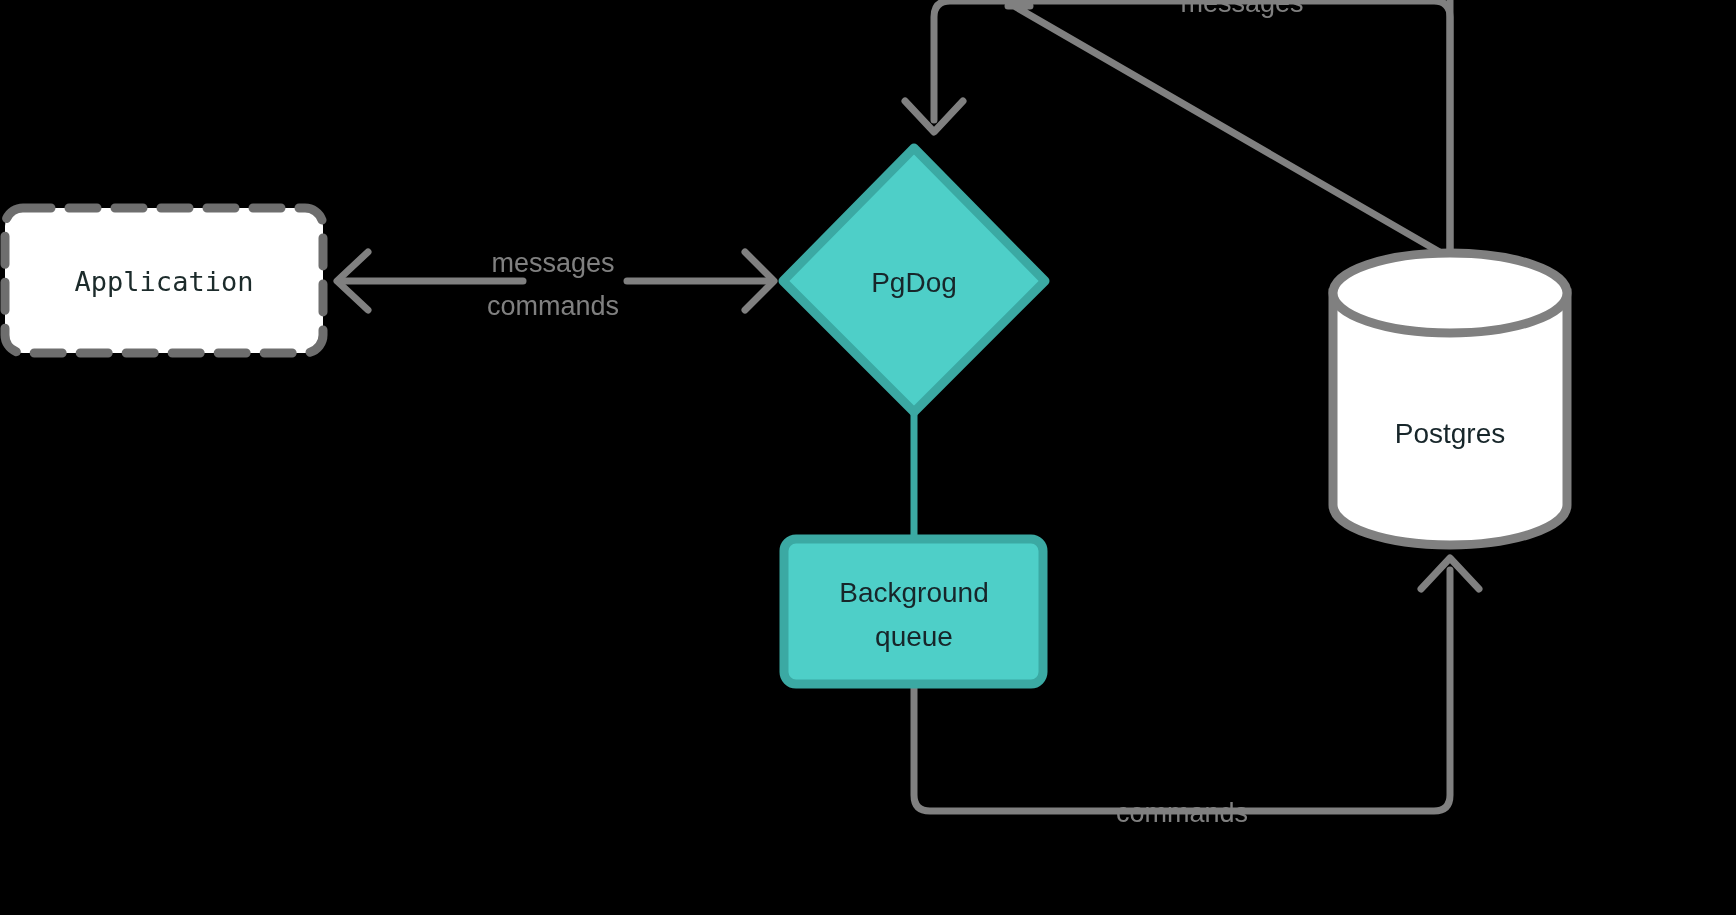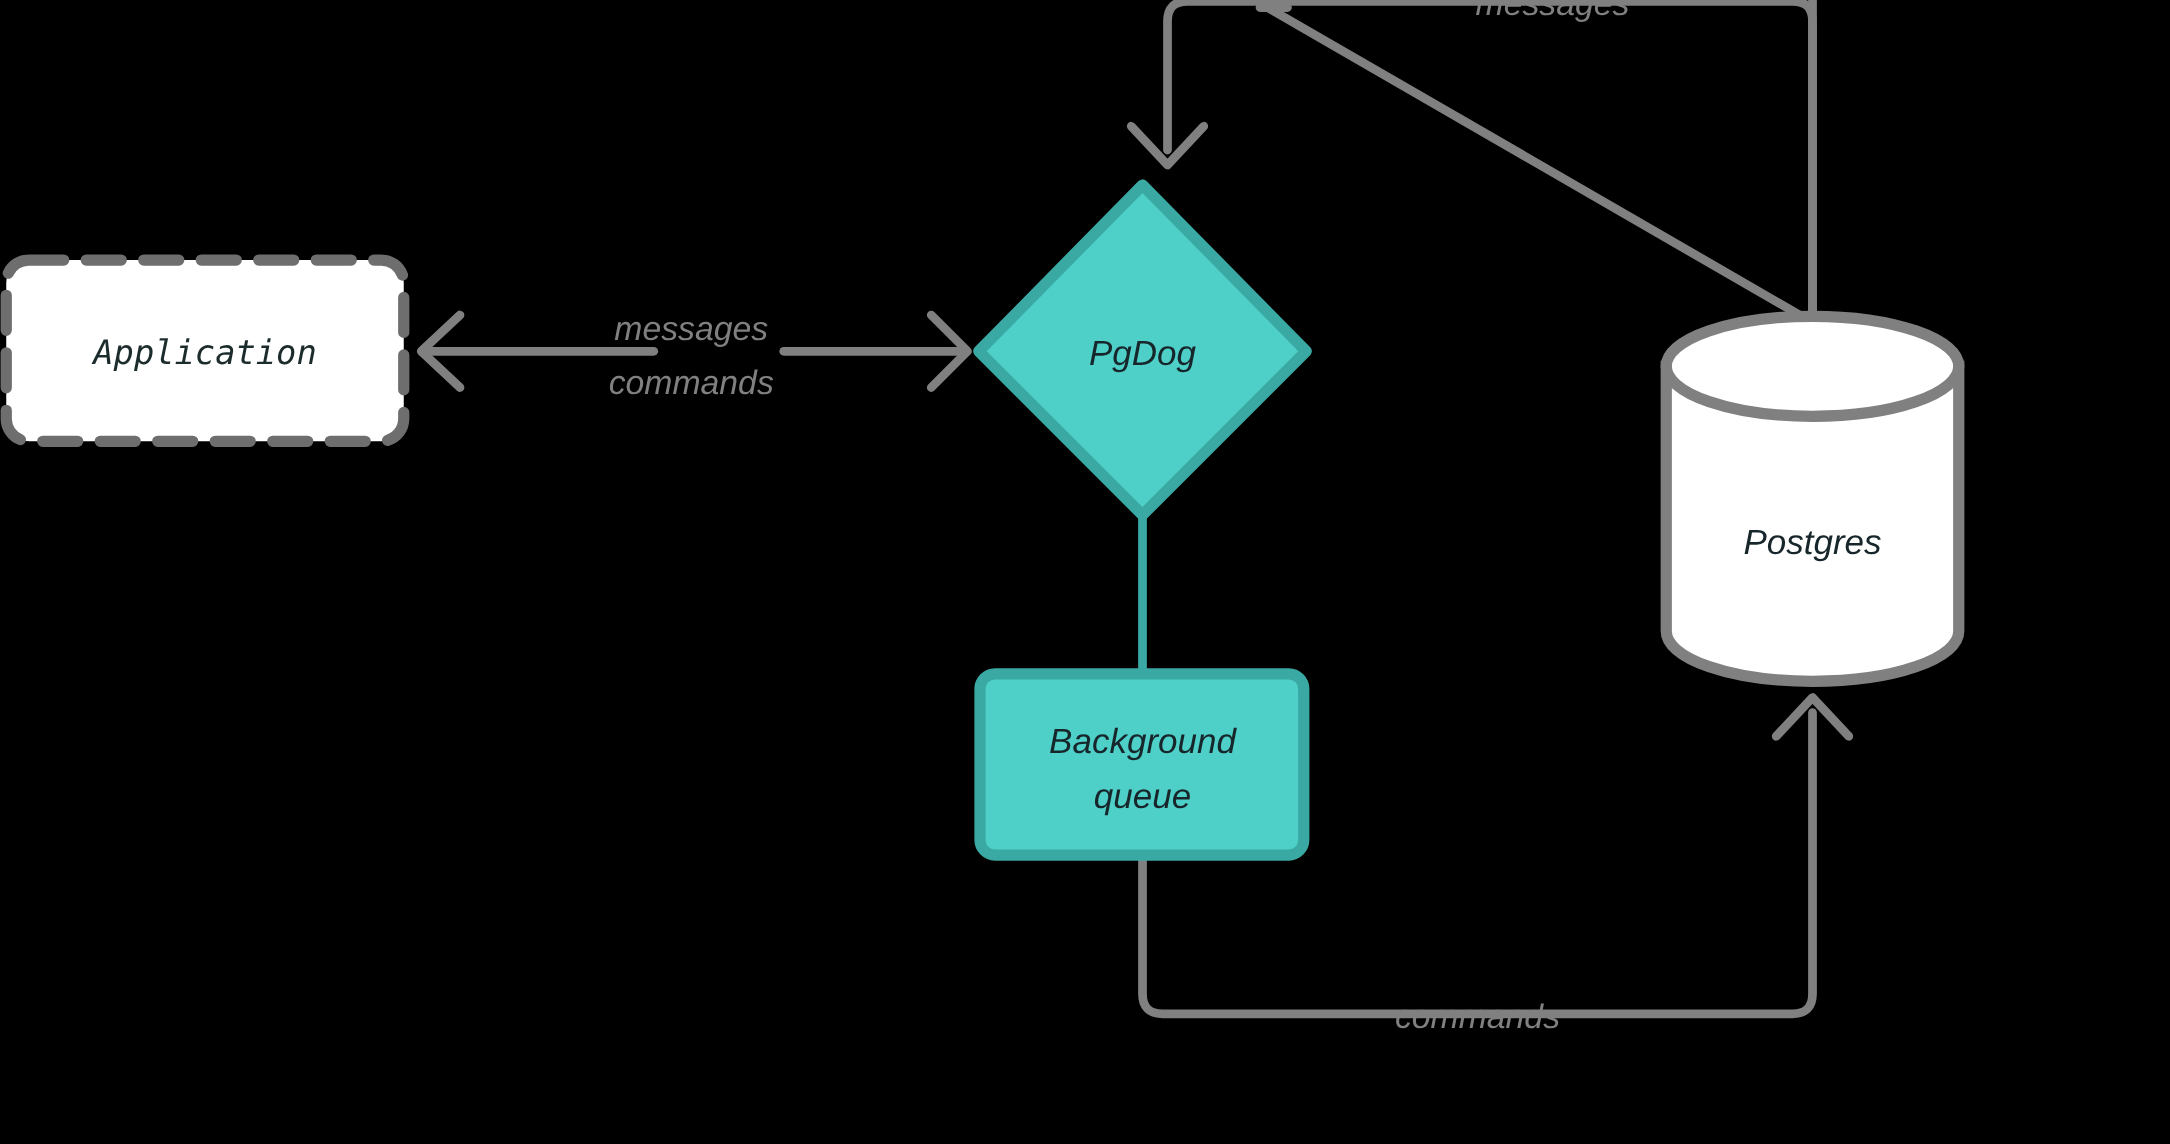--- a/index.html
+++ b/index.html
@@ -11,21 +11,20 @@
     width: 1736px;
     height: 915px;
     overflow: hidden;
     font-family: "Liberation Sans", sans-serif;
   }
   #canvas {
     position: relative;
     width: 1736px;
     height: 915px;
     background: #000000;
-    font-style: italic;
   }
   #diagram-svg {
     position: absolute;
     top: 0;
     left: 0;
     width: 1736px;
     height: 915px;
   }
   .node-label-mono {
     font-family: "DejaVu Sans Mono", "Liberation Mono", monospace;

